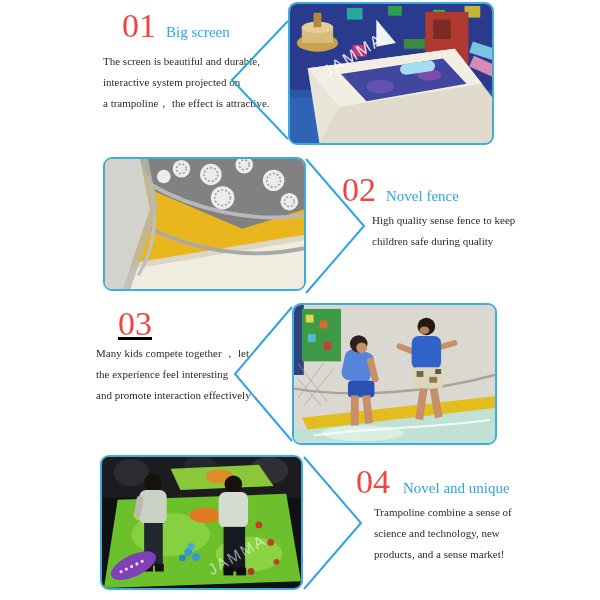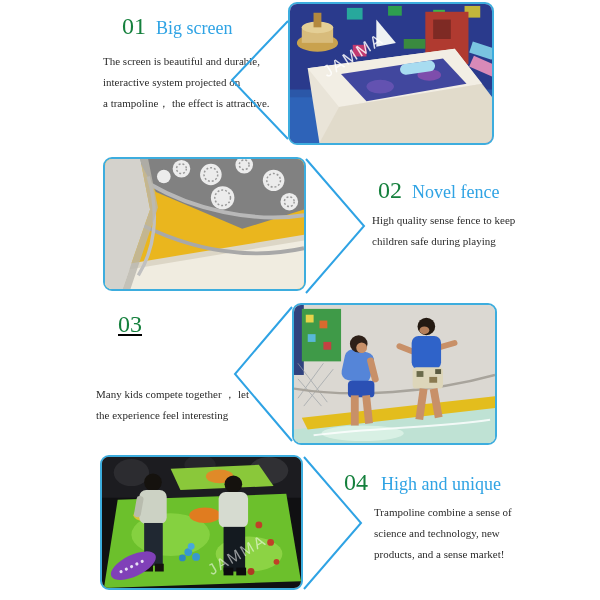--- a/index.html
+++ b/index.html
@@ -1,20 +1,20 @@
 <!DOCTYPE html>
 <html><head>
 <meta charset="utf-8">
 <style>
   html,body{margin:0;padding:0;background:#fff;}
   .canvas{position:relative;width:600px;height:600px;background:#ffffff;
           font-family:"Liberation Serif", serif;overflow:hidden;}
   .sec-header{position:absolute;display:flex;align-items:baseline;gap:10px;white-space:nowrap;}
-  .sec-num{font-size:24px;line-height:36px;color:#15803d;font-weight:400;}
-  .sec-title{font-size:18px;color:#2fa3e4;font-weight:400;}
+  .sec-num{font-size:34px;line-height:36px;color:#ef4444;font-weight:400;}
+  .sec-title{font-size:15px;color:#2fa3e4;font-weight:400;}
   .sec-body{position:absolute;font-size:11px;color:#2b2b2b;line-height:21px;white-space:nowrap;}
   .photo{position:absolute;border:2px solid #3dadde;border-radius:9px;overflow:hidden;
          box-sizing:border-box;background:#eee;}
   .photo svg{display:block;width:100%;height:100%;}
   .chevron{position:absolute;}
   .wm{font-family:"Liberation Sans", sans-serif;letter-spacing:2px;}
 </style>
 </head>
 <body>
 
@@ -89,35 +89,36 @@
       <path d="M46,26 C90,52 150,66 203,58" fill="none" stroke="#b8b8b8" stroke-width="4"></path>
       <path d="M30,64 C90,96 150,104 203,92" fill="none" stroke="#a8a8a8" stroke-width="4"></path>
       <path d="M44,18 C56,58 50,94 34,120" fill="none" stroke="#c0c0c0" stroke-width="3.5"></path>
       <polygon points="0,0 36,0 46,52 18,134 0,134" fill="#d4d2cc"></polygon>
       <polygon points="36,0 46,52 18,134 26,134 54,50 44,0" fill="#b9b6ae" opacity="0.8"></polygon>
     </svg>
   </div>
   <svg class="chevron" style="left:304px;top:158px;" width="62" height="136" viewBox="0 0 62 136">
     <polyline points="2,1 60,68 2,135" fill="none" stroke="#2fa3e4" stroke-width="2"></polyline>
   </svg>
-  <div class="sec-header" style="left:378px;top:172px;">
+  <div class="sec-header" style="left:342px;top:172px;">
     <span class="sec-num">02</span>
     <span class="sec-title">Novel fence</span>
   </div>
   <div class="sec-body" style="left:372px;top:210px;">
     <div>High quality sense fence to keep</div>
-    <div>children safe during  playing</div>
+    <div>children safe during  quality</div>
   </div>
 
   <div class="sec-header" style="left:118px;top:306px;text-decoration:underline;">
     <span class="sec-num">03</span>
   </div>
-  <div class="sec-body" style="left:96px;top:343px;margin-top:41px;">
+  <div class="sec-body" style="left:96px;top:343px;">
     <div>Many kids compete together ， let</div>
     <div>the experience feel interesting</div>
+    <div>and promote interaction effectively</div>
   </div>
   <svg class="chevron" style="left:233px;top:306px;" width="61" height="136" viewBox="0 0 61 136">
     <polyline points="59,1 2,68 59,135" fill="none" stroke="#2fa3e4" stroke-width="2"></polyline>
   </svg>
   <div class="photo" style="left:292px;top:303px;width:205px;height:142px;">
     <svg viewBox="0 0 205 142" preserveAspectRatio="none">
       <rect width="205" height="142" fill="#dbd8d2"></rect>
       <rect x="0" y="0" width="10" height="72" fill="#30427e"></rect>
       <rect x="8" y="4" width="40" height="54" fill="#3f9a48"></rect>
       <rect x="12" y="10" width="8" height="8" fill="#e8d34a"></rect>
@@ -206,23 +207,23 @@
             <circle cx="36" cy="112" r="1.6"></circle>
             <circle cx="42" cy="112" r="1.6"></circle>
           </g>
       </g>
       <text class="wm" transform="translate(112 122) rotate(-30)" font-size="16" fill="rgba(255,255,255,0.55)">JAMMA</text>
     </svg>
   </div>
   <svg class="chevron" style="left:302px;top:456px;" width="61" height="134" viewBox="0 0 61 134">
     <polyline points="2,1 59,67 2,133" fill="none" stroke="#2fa3e4" stroke-width="2"></polyline>
   </svg>
-  <div class="sec-header" style="left:344px;top:464px;gap:13px;">
+  <div class="sec-header" style="left:356px;top:464px;gap:13px;">
     <span class="sec-num">04</span>
-    <span class="sec-title">High and unique</span>
+    <span class="sec-title">Novel and unique</span>
   </div>
   <div class="sec-body" style="left:374px;top:502px;">
     <div>Trampoline combine a sense of</div>
     <div>science and technology, new</div>
     <div>products, and a sense market!</div>
   </div>
 
 </div>
 
 </body></html>

